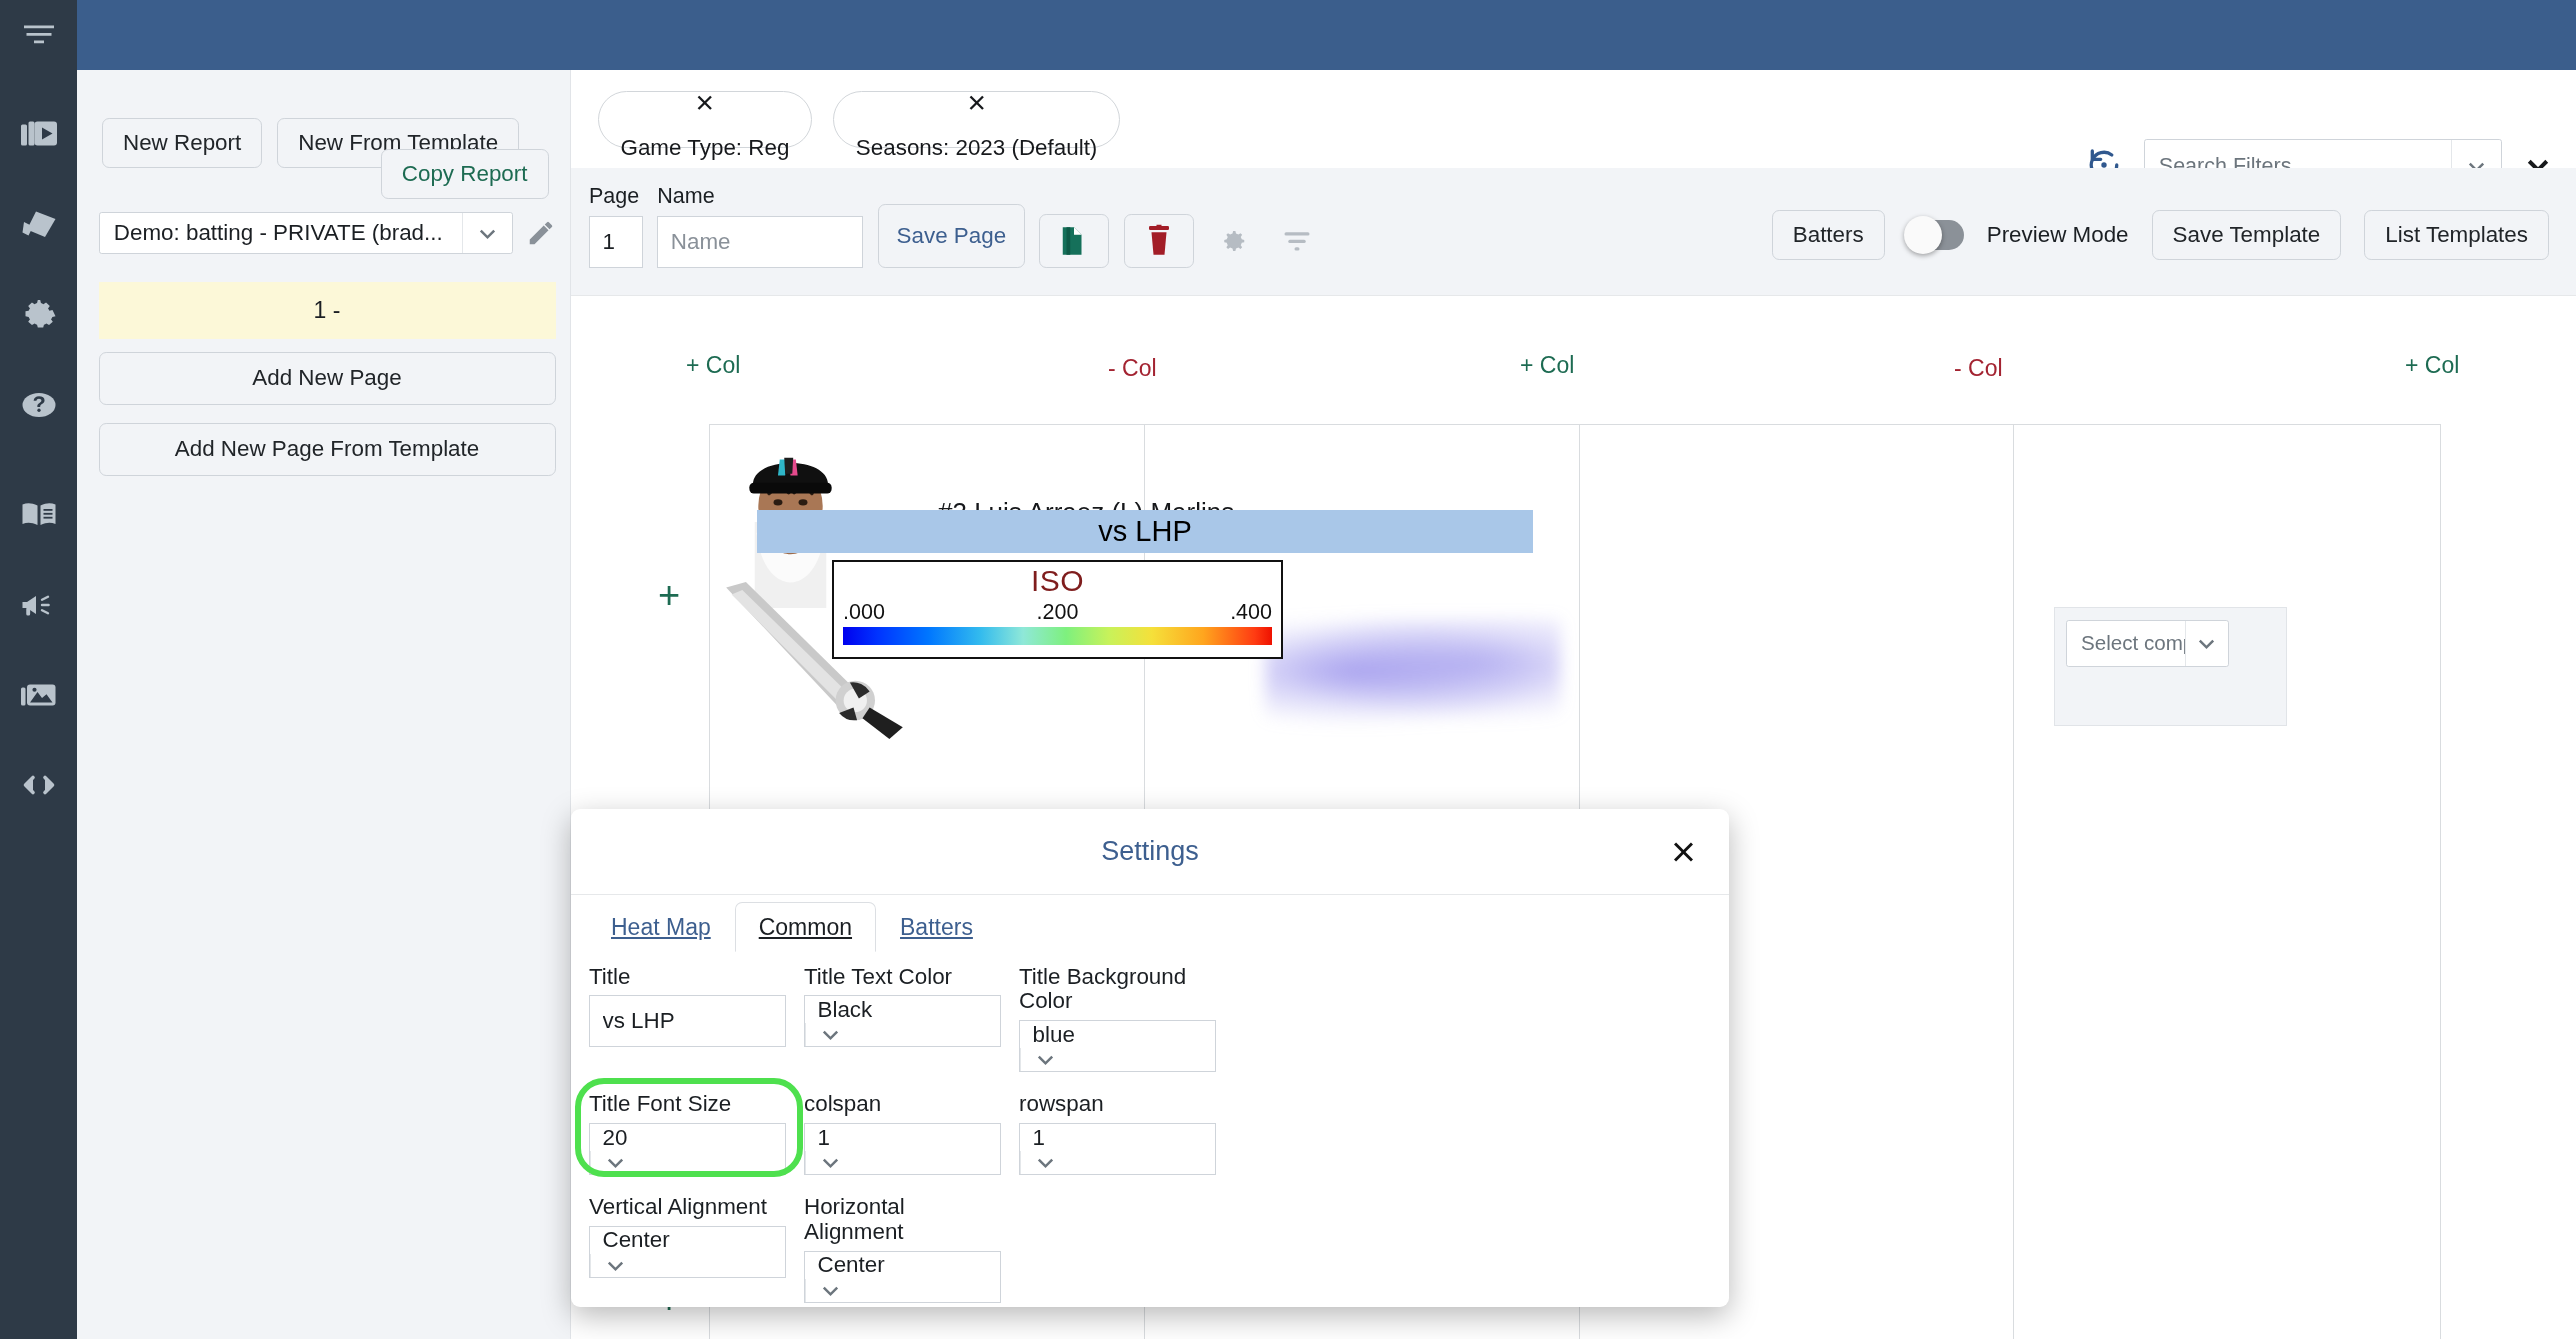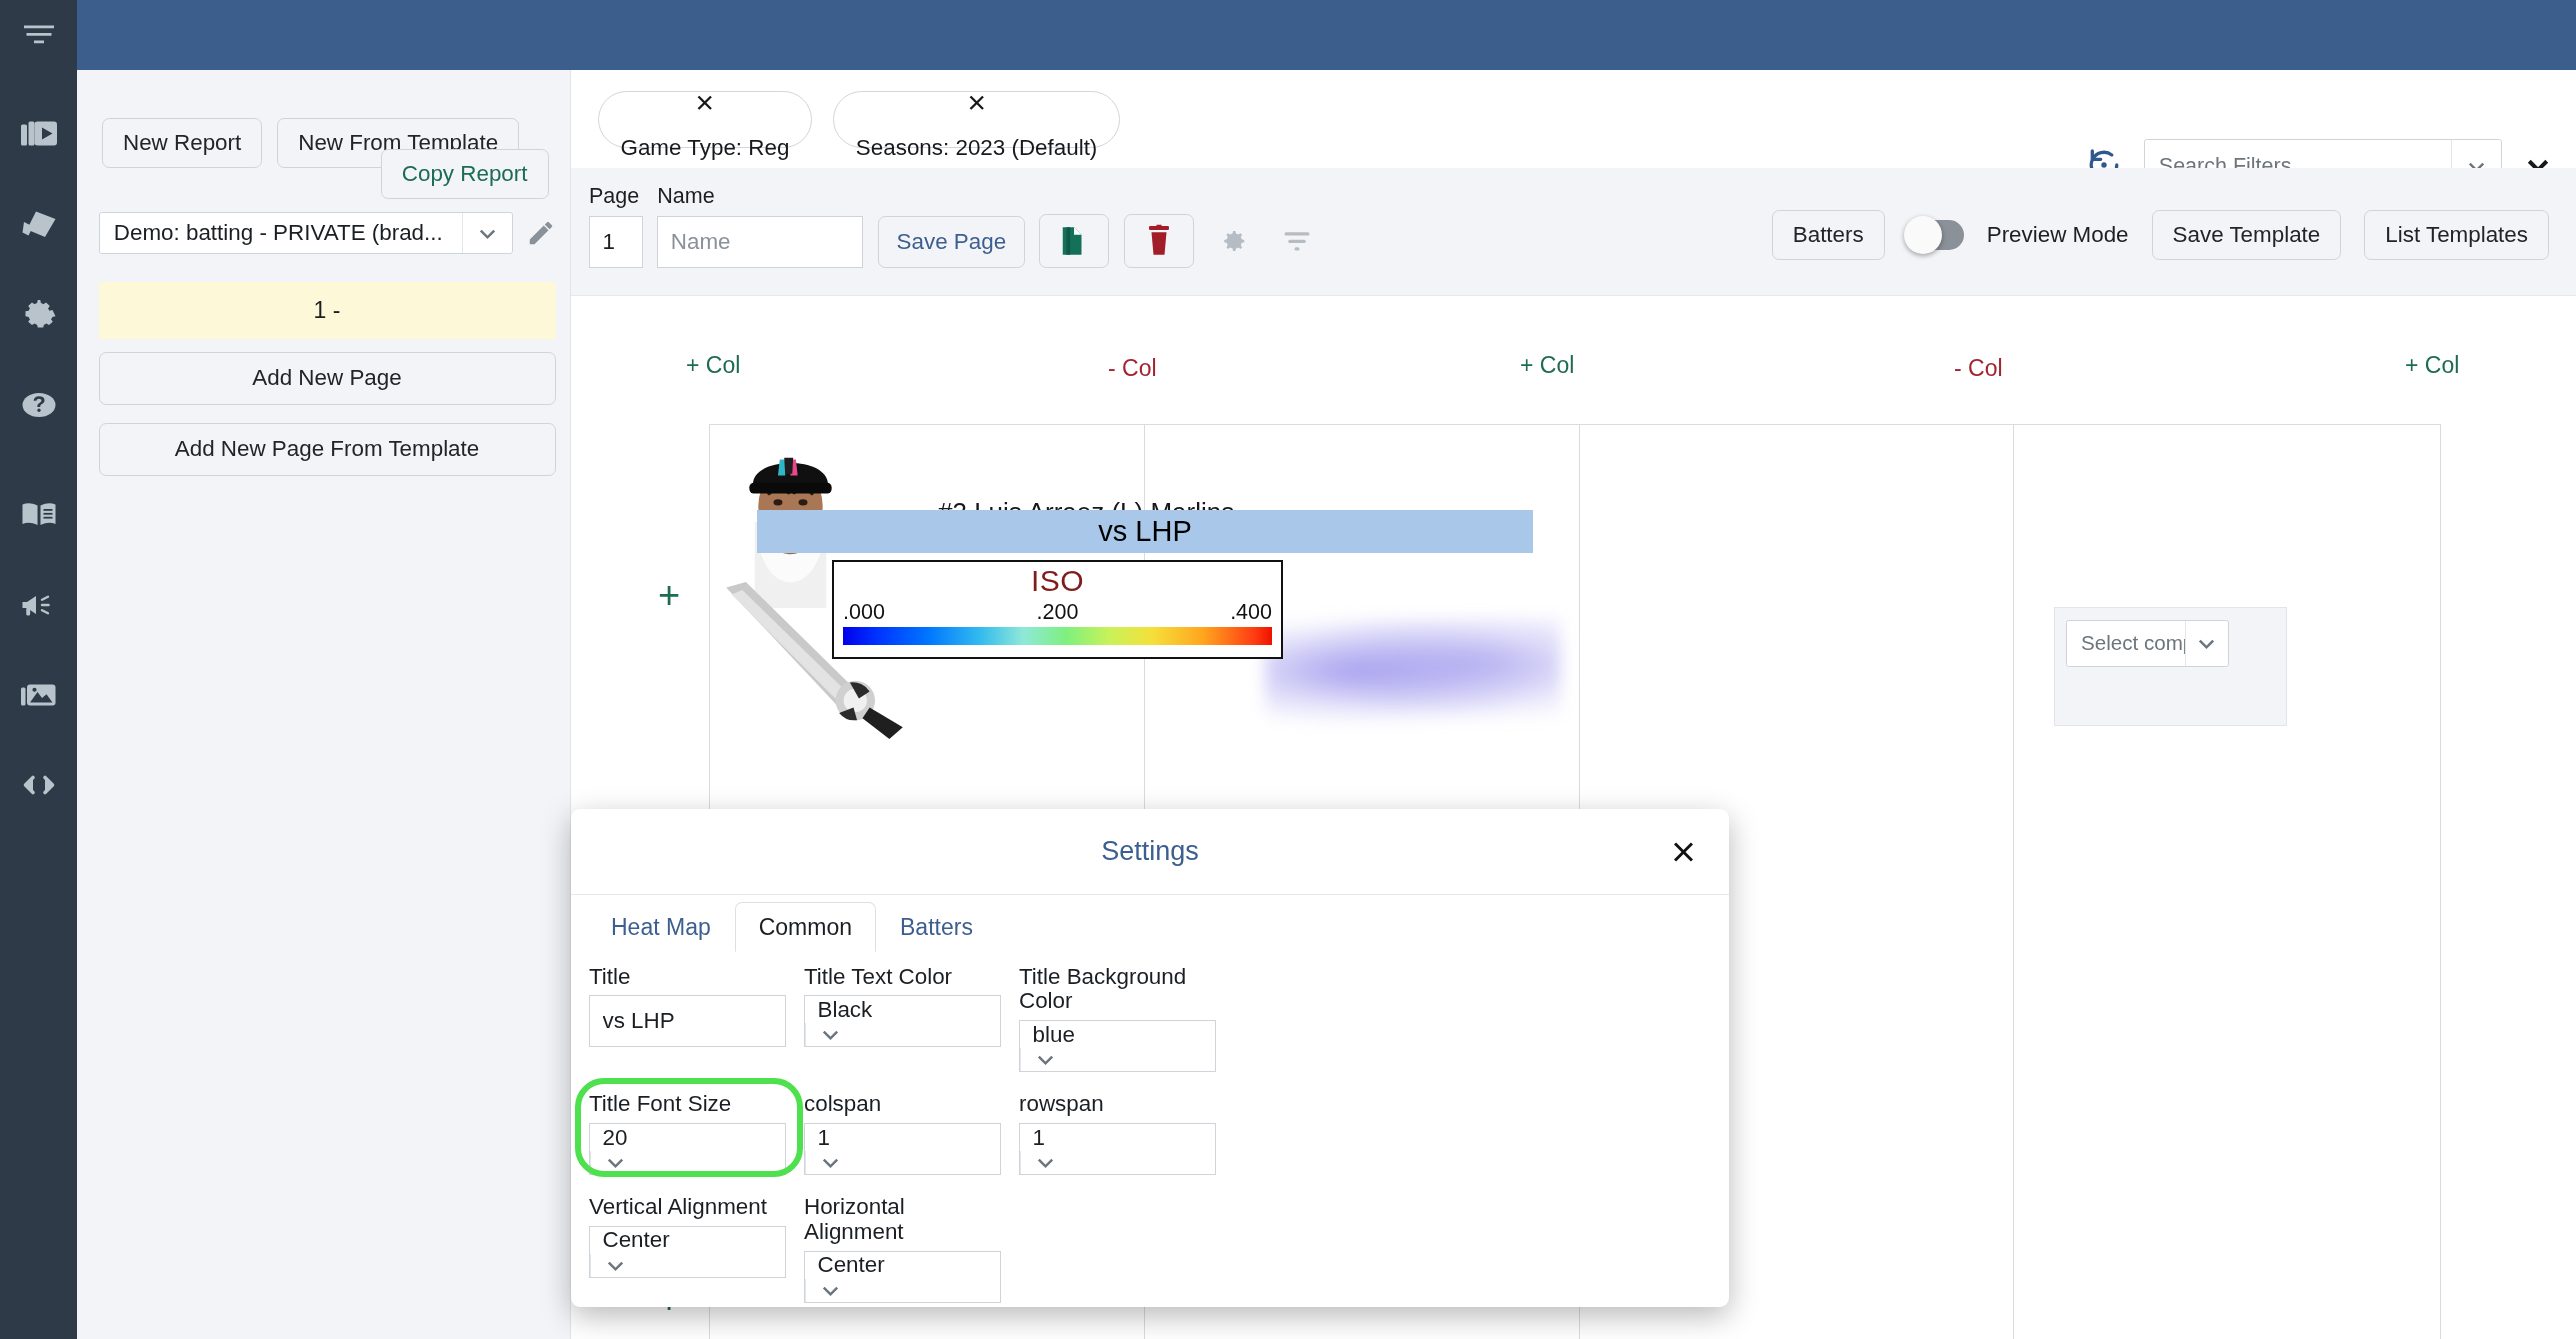--- a/index.html
+++ b/index.html
@@ -227,20 +227,21 @@
     cursor: pointer;
   }
   #dlg-close svg { width: 29px; height: 29px; stroke: #111; stroke-width: 2.4; }
   #dlg-tabs {
     display: flex; align-items: flex-end; padding-left: 16px; height: 57px; gap: 0;
   }
   .tab {
     font-size: 23px; color: #3d5f8f; padding: 12.5px 23px; cursor: pointer;
     border: 0.9px solid transparent; border-radius: 7.2px 7.2px 0 0; background: transparent;
     line-height: 1;
+    text-decoration: underline;
   }
   .tab.active {
     color: #1b1f23; background: #fff; border-color: #dcdfe3; border-bottom-color: #fff;
   }
   #dlg-body { padding: 12.5px 18px 0 18px; }
   .frow { display: flex; gap: 18px; margin-bottom: 20px; }
   .fcell { width: 197px; position: relative; }
   .flabel { font-size: 22.4px; color: #1b1f23; margin-bottom: 6.3px; display: block; line-height: 1.1; }
   .ftext {
     width: 100%; height: 52px; border: 0.9px solid #cfd4da; background: #fff;
@@ -417,21 +418,21 @@
   <div id="pagetoolbar">
     <div id="ptl">
       <div class="fieldcol">
         <span class="lbl-sm">Page</span>
         <input class="inp" style="width: 54px;" value="1">
       </div>
       <div class="fieldcol">
         <span class="lbl-sm">Name</span>
         <input class="inp" style="width: 206px;" placeholder="Name">
       </div>
-      <button class="btn" style="color:#3d5f8f;padding:13px 18px;">Save Page</button>
+      <button class="btn" style="color:#3d5f8f;padding:19px 18px;">Save Page</button>
       <div class="iconbtn">
         <svg viewBox="0 0 24 26">
             <path d="M3 2h9l6 6v16H3z" fill="#15705a"></path>
             <path d="M12 2l6 6h-6z" fill="#ffffff"></path>
             <rect x="6" y="2" width="3" height="22" fill="#0e5a47"></rect>
           </svg>
       </div>
       <div class="iconbtn">
         <svg viewBox="0 0 24 26">
             <rect x="4" y="1" width="16" height="3.2" rx="1" fill="#a21d27"></rect>

